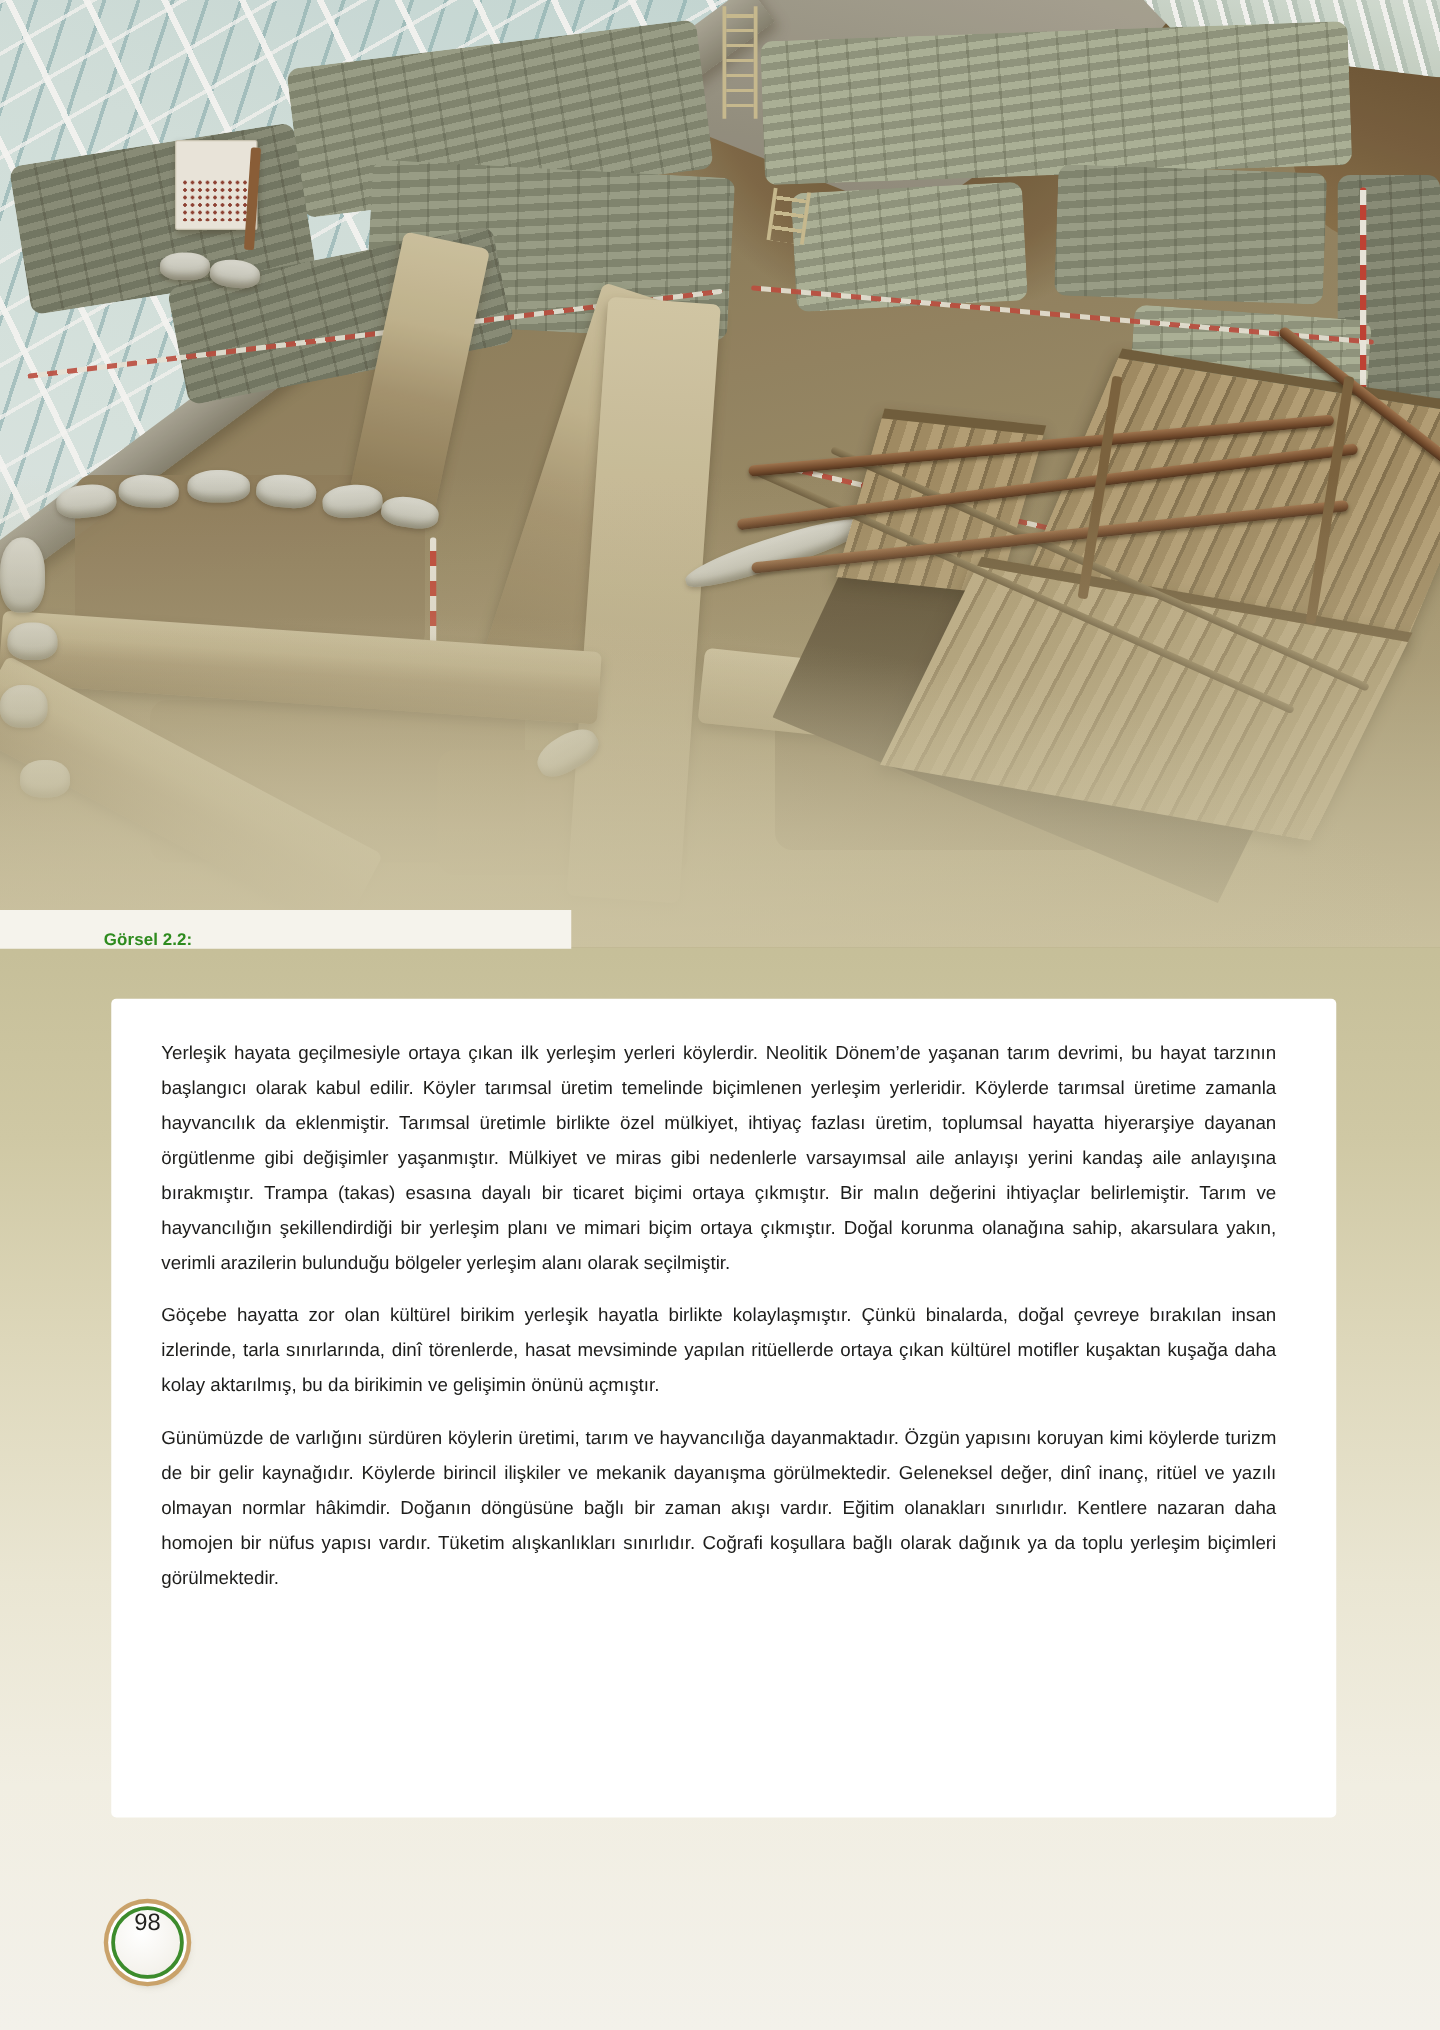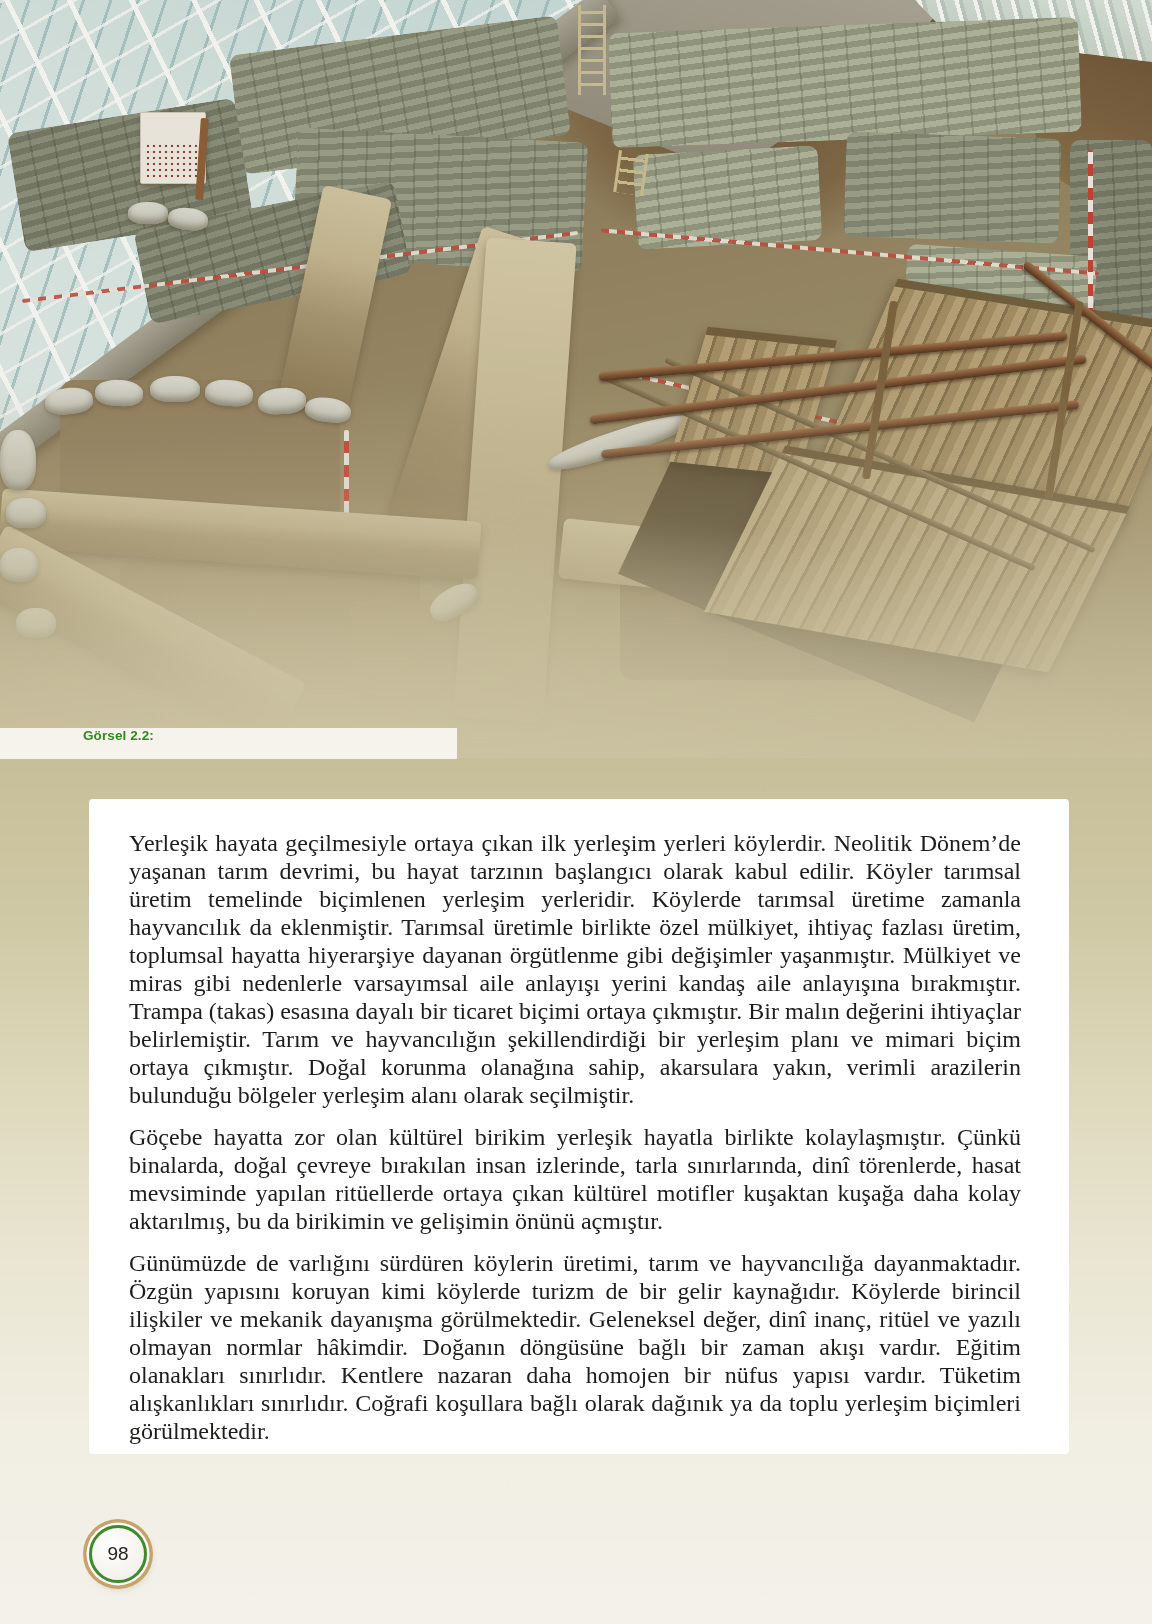--- a/index.html
+++ b/index.html
@@ -66,35 +66,35 @@
     box-shadow:1px 3px 5px rgba(60,50,30,.4);}
   .ph-sign-dots{left:4px;top:30px;width:54px;height:34px;
     background:radial-gradient(circle,#8e3b2e 1.2px,rgba(0,0,0,0) 1.6px);background-size:6px 6px;}
   .ph-haze{left:0;top:0;width:100%;height:100%;
     background:
       radial-gradient(120% 62% at 28% 102%,rgba(204,195,162,.85) 0%,rgba(204,195,162,0) 60%),
       linear-gradient(180deg,rgba(190,180,146,0) 50%,rgba(190,180,146,.32) 70%,rgba(199,190,157,.75) 88%,rgba(203,194,160,.95) 100%);}
   .ph-tint{left:0;top:0;width:100%;height:100%;background:rgba(142,132,96,.10);}
   
   .caption{position:absolute;left:0;top:728px;width:457px;height:31px;background:#f5f3ec;
-    display:flex;align-items:flex-start;padding-left:83px;box-sizing:border-box;
+    display:flex;align-items:flex-end;padding-left:83px;box-sizing:border-box;
     font-size:13.5px;color:#33322e;letter-spacing:.1px;}
   .caption b{color:#2e8b1e;font-weight:bold;margin-right:5px;}
   
   .card{position:absolute;left:89px;top:799px;width:980px;height:655px;background:#ffffff;border-radius:4px;
     box-sizing:border-box;padding:30px 48px 0 40px;overflow:hidden;}
   .card h2{margin:0 0 16px 0;font-size:23px;line-height:28px;font-weight:bold;color:#2c7c1c;
     font-family:"Liberation Sans",sans-serif;}
-  .card p{margin:0 0 14px 0;font-family:Liberation Serif, serif;font-size:24px;line-height:28px;
+  .card p{margin:0 0 14px 0;font-family:Liberation Sans, sans-serif;font-size:15px;line-height:28px;
     color:#1d1d1b;text-align:justify;}
   
   .badge{position:absolute;left:89px;top:1525px;width:52px;height:52px;border-radius:50%;
     background:radial-gradient(circle at 40% 35%,#ffffff 0%,#f4f2ec 70%,#e8e5dc 100%);
     border:3px solid #3c8c2c;box-shadow:0 0 0 2.5px #ffffff,0 0 0 6px #c9a26a,2px 4px 8px rgba(90,75,40,.35);
-    display:flex;align-items:center;justify-content:center;
+    display:flex;justify-content:center;
     font-size:19px;color:#23221f;}
 </style>
 </head>
 <body>
 
 <div class="photo" title="Çatalhöyük Neolitik Dönem arkeolojik kazı alanı: koruyucu çatı, kum torbası duvarlar, kerpiç yapı kalıntıları ve ahşap iksa sistemli kazı çukuru">
   <div class="ph-base"></div>
   <div class="ph-topband"></div>
   <div class="ph-rock-tr"></div>
   <div class="ph-mound"></div>

